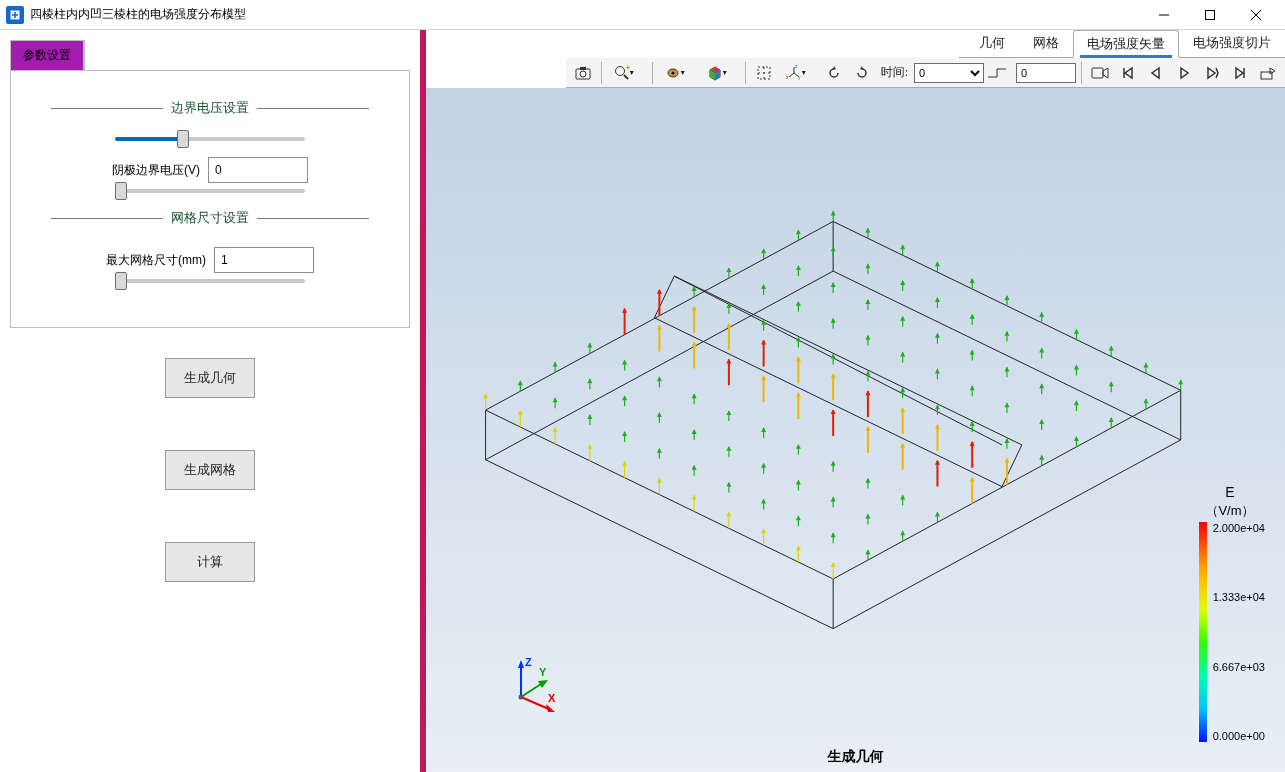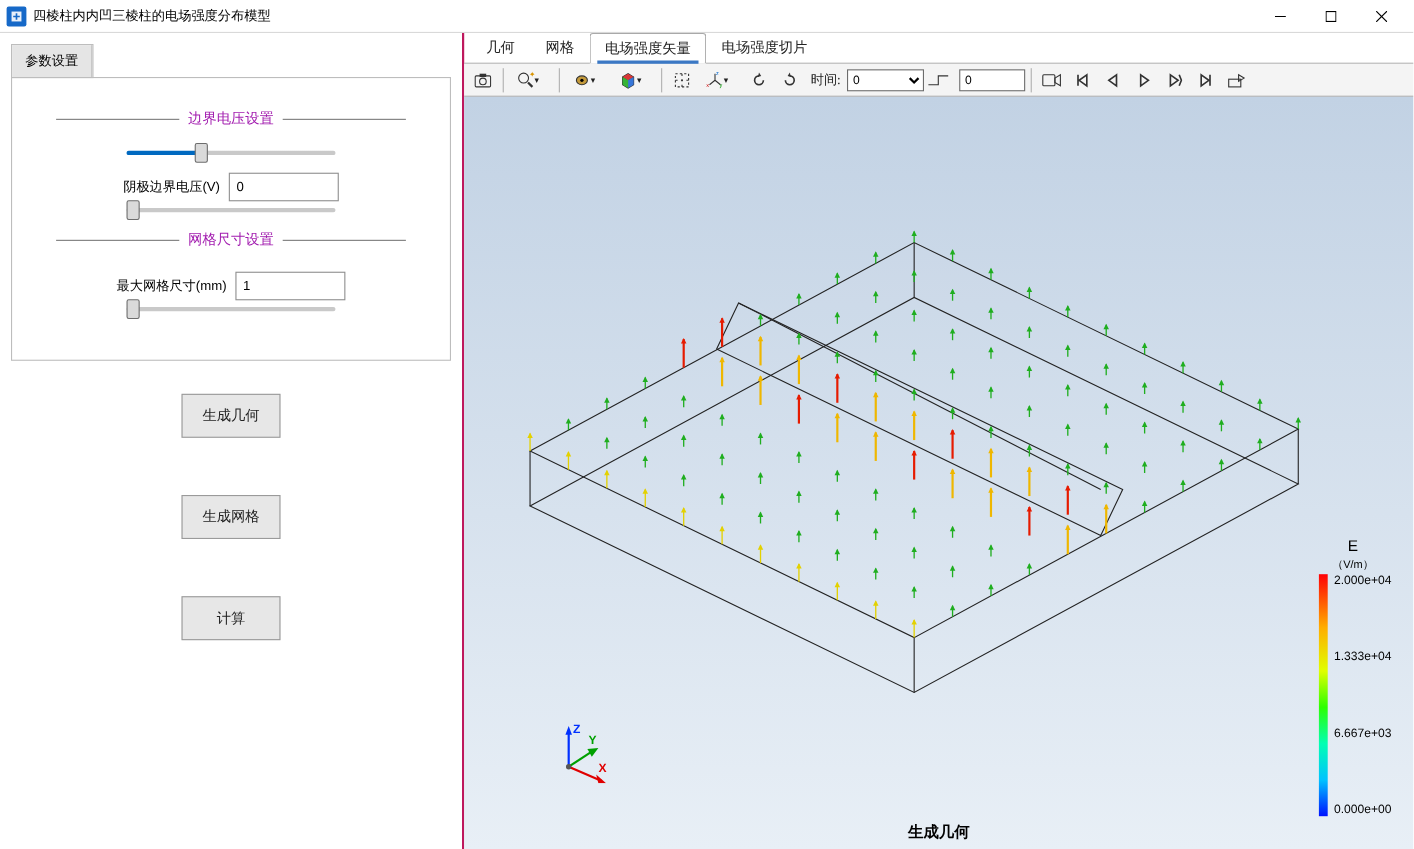--- a/index.html
+++ b/index.html
@@ -8,56 +8,56 @@
   .titlebar .icon { width: 18px; height: 18px; background: #1669c8; margin-right: 6px; border-radius: 2px; display:flex; align-items:center; justify-content:center;}
   .titlebar .icon svg { width:12px; height:12px; }
   .titlebar .title { flex: 1; }
   .winbtns { display: flex; }
   .winbtn { width: 46px; height: 30px; display: flex; align-items: center; justify-content: center; cursor: pointer; }
 
   .app { display: flex; height: calc(100% - 30px); }
   .left-panel { width: 420px; flex-shrink: 0; padding: 10px;}
   .left-tabs { border: 1px solid #bdbdbd; display:inline-block; }
   .left-tab { display: inline-block; padding: 6px 12px; border-right: 1px solid #bdbdbd; background: #fafafa; cursor:pointer;}
-  .left-tab.active { background: #e5e5e5; position:relative;}
+  .left-tab.active { background: #a21caf; position:relative;}
   .settings-box { border: 1px solid #bdbdbd; padding: 18px 40px 28px 40px; margin-top:-1px; }
   .group { }
   .group-title-row { display:flex; align-items:center; margin: 10px 0 20px 0;}
   .group-line { flex:1; height:1px; background:#7a7a7a; }
-  .group-title { padding: 0 8px; font-size: 13px; color:#a21caf;font-family:Liberation Mono, monospace;}
+  .group-title { padding: 0 8px; font-size: 13px; color:#14532d;font-family:Liberation Mono, monospace;}
   .field-row { display:flex; align-items:center; justify-content:center; gap:8px; margin-bottom:6px;}
   .field-label { text-align:right;}
   .field-input { width:100px; height:26px; border:1px solid #8e8e8e; padding:0 6px; font-size:12px; }
   .slider { width: 190px; margin: 4px auto 16px auto; display:block;}
   input[type=range]{ -webkit-appearance:none; height:4px; background:#c9c9c9; outline:none; border-radius:2px;}
   input[type=range]::-webkit-slider-thumb{ -webkit-appearance:none; width:12px; height:18px; background:#dadada; border:1px solid #6d6d6d; cursor:pointer; border-radius:2px;}
   input[type=range].primary { background: linear-gradient(to right, #0069c0 0%, #0069c0 var(--p,25%), #c9c9c9 var(--p,25%), #c9c9c9 100%);}
   .action-buttons { display:flex; flex-direction:column; align-items:center; gap:52px; margin-top:30px;}
   .btn { width:90px; height:40px; background:#e7e7e7; border:1px solid #9a9a9a; cursor:pointer; font-size:13px; color:#222;}
 
-  .right-panel { flex:1; display:flex; flex-direction:column; border-left:2px solid #be185d; min-width:0;}
+  .right-panel { flex:1; display:flex; flex-direction:column; border-left:6px solid #be185d; min-width:0;align-items:flex-end;}
   .right-tabs { display:flex; border-bottom:1px solid #a9a9a9; padding-left:6px; height:28px; align-items:flex-end;}
   .right-tab { padding:5px 14px; cursor:pointer; position:relative; font-size:13px; color:#222;}
   .right-tab.active::after { content:""; position:absolute; left:6px; right:6px; bottom:-1px; height:3px; background:#3b78c4;}
   .right-tab.active { border:1px solid #a9a9a9; border-bottom:1px solid #fff; background:#fff; border-top-left-radius:3px; border-top-right-radius:3px; margin-bottom:-1px; padding:4px 13px;}
 
   .toolbar { display:flex; align-items:center; border-bottom:1px solid #a9a9a9; height:30px; background:#f4f4f4; padding:0 4px; gap:2px; font-size:12px; color:#222; overflow:hidden;}
   .tb-btn { width:26px; height:24px; display:flex; align-items:center; justify-content:center; border:1px solid transparent; cursor:pointer; background:#f4f4f4;}
   .tb-btn.wide{ width:40px;}
   .tb-sep{ width:1px; height:22px; background:#b0b0b0; margin:0 3px;}
   .tb-input{ width:60px; height:20px; border:1px solid #6c6c6c; padding:0 4px; font-size:11px;}
   .tb-select{ width:70px; height:20px; border:1px solid #6c6c6c; font-size:11px; background:#fff;}
   .tb-label{ margin:0 4px;font-family:Liberation Serif, serif;}
   .tb-dd{ width:10px; font-size:8px; display:inline-block;}
 
   .viewer { flex:1; background:linear-gradient(to bottom,#c2d2e4 0%,#e8eff6 100%); position:relative; overflow:hidden;}
   .result-title { position:absolute; bottom:6px; left:50%; transform:translateX(-50%); font-size:14px; font-weight:bold; color:#000;}
   .colorbar { position:absolute; right:20px; bottom:30px; width:70px; text-align:center;}
   .colorbar .e-label{font-size:14px; margin-bottom:2px;}
-  .colorbar .unit{font-size:10px; margin-bottom:2px;}
+  .colorbar .unit{font-size:13px; margin-bottom:2px;}
   .cb-strip{ width:16px; height:220px; margin:0 0 0 4px; background:linear-gradient(to bottom,#ff0006 0%,#ffad00 22%,#e0ff00 40%,#2dff00 55%,#00ffb3 70%,#00c3ff 85%,#0012ff 100%);}
   .cb-row{ display:flex; align-items:flex-start;}
   .cb-ticks{ height:220px; display:flex; flex-direction:column; justify-content:space-between; font-size:11px; margin-left:6px; text-align:left; width:70px;gap:24px;}
   .axis-gizmo{ position:absolute; left:80px; bottom:60px; width:60px; height:60px;}
 </style>
 </head>
 <body>
 
 <div class="titlebar">
   <div class="icon">

